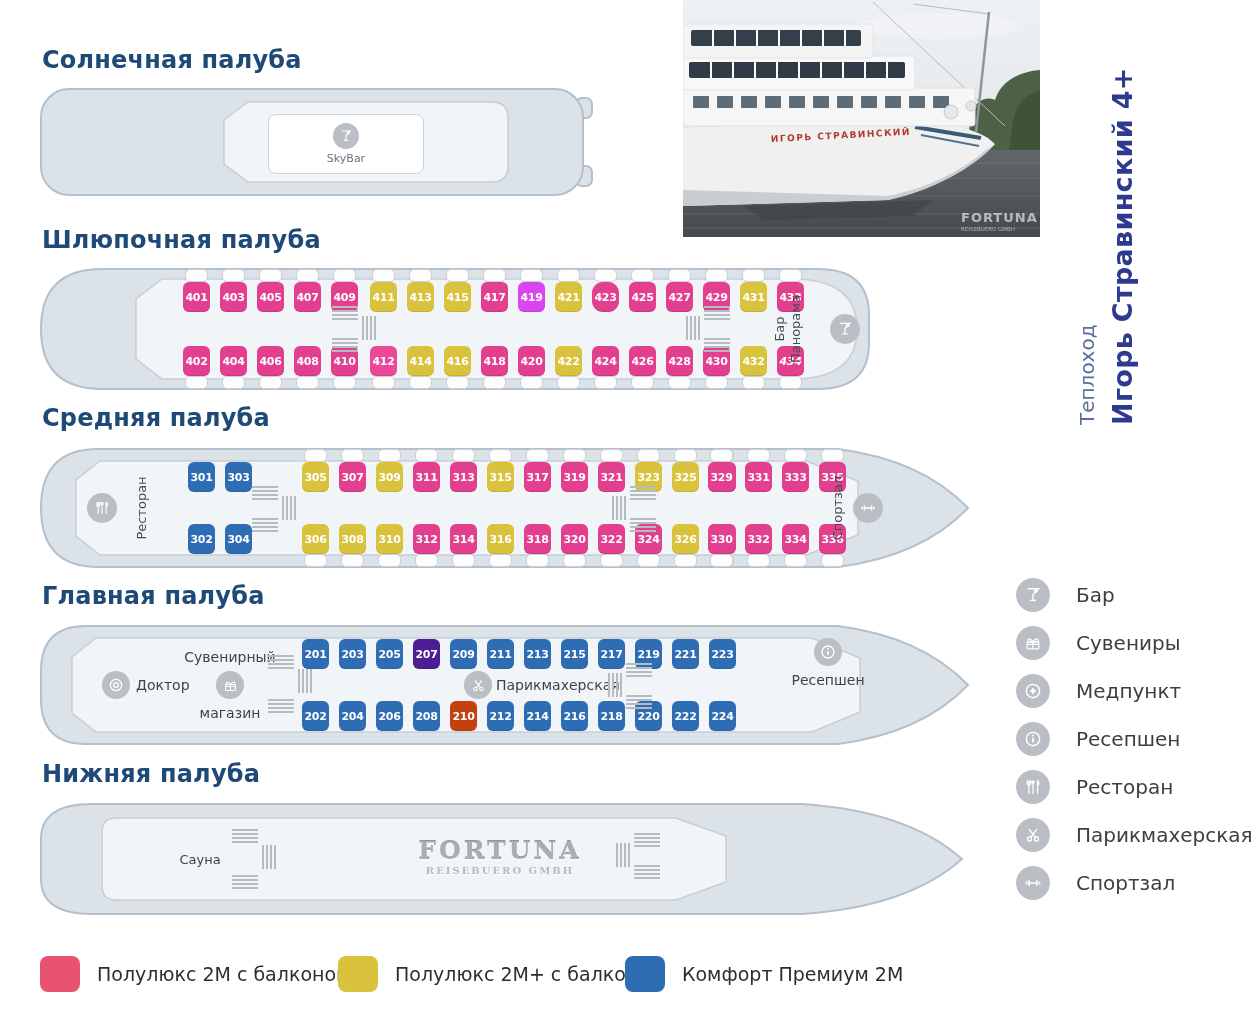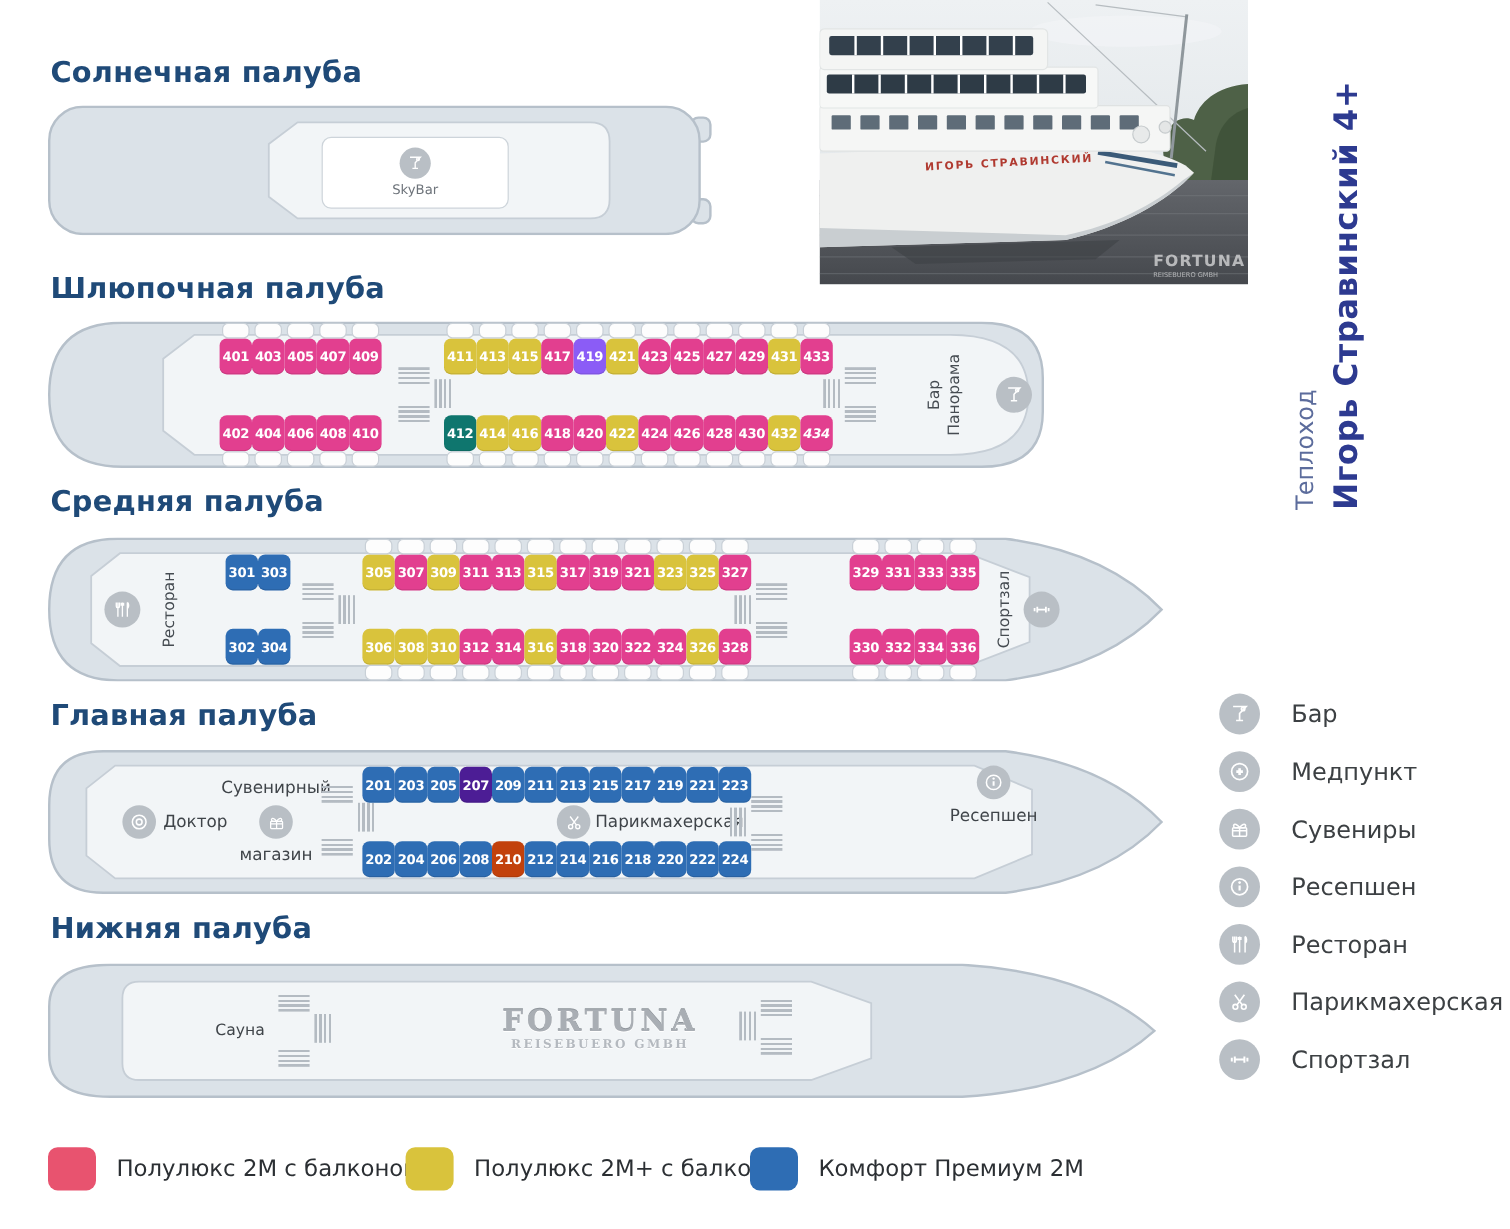--- a/index.html
+++ b/index.html
@@ -6,21 +6,21 @@
   body{
     width:1258px;height:1024px;position:relative;background:#ffffff;
     font-family:"DejaVu Sans","Liberation Sans",sans-serif;overflow:hidden;
   }
   .deck-title{
     position:absolute;left:42px;margin:0;font-size:24px;font-weight:600;
     color:#1f4a78;letter-spacing:.2px;
   }
   .deck{position:absolute;}
   .deck svg.shape{position:absolute;left:0;top:0;}
-  .cabin-row{position:absolute;display:flex;gap:0;}
+  .cabin-row{position:absolute;display:flex;gap:10px;}
   .cabin{
     width:27px;height:30px;border-radius:6px;color:#fff;font-size:11px;font-weight:700;
     display:flex;align-items:center;justify-content:center;position:relative;
     letter-spacing:-.3px;box-shadow:inset 0 -1px 0 rgba(0,0,0,.10);
   }
   .rtop .bal::before,.rbot .bal::after{
     content:"";position:absolute;left:2px;width:21px;height:11px;background:#fdfdfd;
     border:1px solid #c9d0d7;border-radius:5px;
   }
   .rtop .bal::before{top:-13px;}
@@ -158,38 +158,38 @@
       <div class="cabin bal" style="background: rgb(226, 63, 143);">403</div>
       <div class="cabin bal" style="background: rgb(226, 63, 143);">405</div>
       <div class="cabin bal" style="background: rgb(226, 63, 143);">407</div>
       <div class="cabin bal" style="background: rgb(226, 63, 143);">409</div>
     </div>
   <div class="cabin-row rtop" style="left:330px;top:14px">
       <div class="cabin bal" style="background: rgb(217, 195, 60);">411</div>
       <div class="cabin bal" style="background: rgb(217, 195, 60);">413</div>
       <div class="cabin bal" style="background: rgb(217, 195, 60);">415</div>
       <div class="cabin bal" style="background: rgb(226, 63, 143);">417</div>
-      <div class="cabin bal" style="background: #8b5cf6;">419</div>
+      <div class="cabin bal" style="background: #d946ef;">419</div>
       <div class="cabin bal" style="background: rgb(217, 195, 60);">421</div>
       <div class="cabin bal" style="background: rgb(226, 63, 143); border-radius: 11px;">423</div>
       <div class="cabin bal" style="background: rgb(226, 63, 143);">425</div>
       <div class="cabin bal" style="background: rgb(226, 63, 143);">427</div>
       <div class="cabin bal" style="background: rgb(226, 63, 143);">429</div>
       <div class="cabin bal" style="background: rgb(217, 195, 60);">431</div>
       <div class="cabin bal" style="background: rgb(226, 63, 143);">433</div>
     </div>
   <div class="cabin-row rbot" style="left:143px;top:78px">
       <div class="cabin bal" style="background: rgb(226, 63, 143);">402</div>
       <div class="cabin bal" style="background: rgb(226, 63, 143);">404</div>
       <div class="cabin bal" style="background: rgb(226, 63, 143);">406</div>
       <div class="cabin bal" style="background: rgb(226, 63, 143);">408</div>
       <div class="cabin bal" style="background: rgb(226, 63, 143);">410</div>
     </div>
   <div class="cabin-row rbot" style="left:330px;top:78px">
-      <div class="cabin bal" style="background: #0f766e;">412</div>
+      <div class="cabin bal" style="background: #ec4899;">412</div>
       <div class="cabin bal" style="background: rgb(217, 195, 60);">414</div>
       <div class="cabin bal" style="background: rgb(217, 195, 60);">416</div>
       <div class="cabin bal" style="background: rgb(226, 63, 143);">418</div>
       <div class="cabin bal" style="background: rgb(226, 63, 143);">420</div>
       <div class="cabin bal" style="background: rgb(217, 195, 60);">422</div>
       <div class="cabin bal" style="background: rgb(226, 63, 143);">424</div>
       <div class="cabin bal" style="background: rgb(226, 63, 143);">426</div>
       <div class="cabin bal" style="background: rgb(226, 63, 143);">428</div>
       <div class="cabin bal" style="background: rgb(226, 63, 143);">430</div>
       <div class="cabin bal" style="background: rgb(217, 195, 60);">432</div>
@@ -457,32 +457,32 @@
       <span class="fac-icon">
         <svg width="20" height="20" viewBox="0 0 24 24">
           <use href="#icon-bar"></use>
         </svg>
       </span>
       <span class="fac-label">Бар</span>
     </div>
     <div class="fac-row">
       <span class="fac-icon">
         <svg width="20" height="20" viewBox="0 0 24 24">
+          <use href="#icon-gift"></use>
+        </svg>
+      </span>
+      <span class="fac-label">Сувениры</span>
+    </div>
+    <div class="fac-row">
+      <span class="fac-icon">
+        <svg width="20" height="20" viewBox="0 0 24 24">
           <use href="#icon-medpoint"></use>
         </svg>
       </span>
       <span class="fac-label">Медпункт</span>
-    </div>
-    <div class="fac-row">
-      <span class="fac-icon">
-        <svg width="20" height="20" viewBox="0 0 24 24">
-          <use href="#icon-gift"></use>
-        </svg>
-      </span>
-      <span class="fac-label">Сувениры</span>
     </div>
     <div class="fac-row">
       <span class="fac-icon">
         <svg width="20" height="20" viewBox="0 0 24 24">
           <use href="#icon-info"></use>
         </svg>
       </span>
       <span class="fac-label">Ресепшен</span>
     </div>
     <div class="fac-row">

